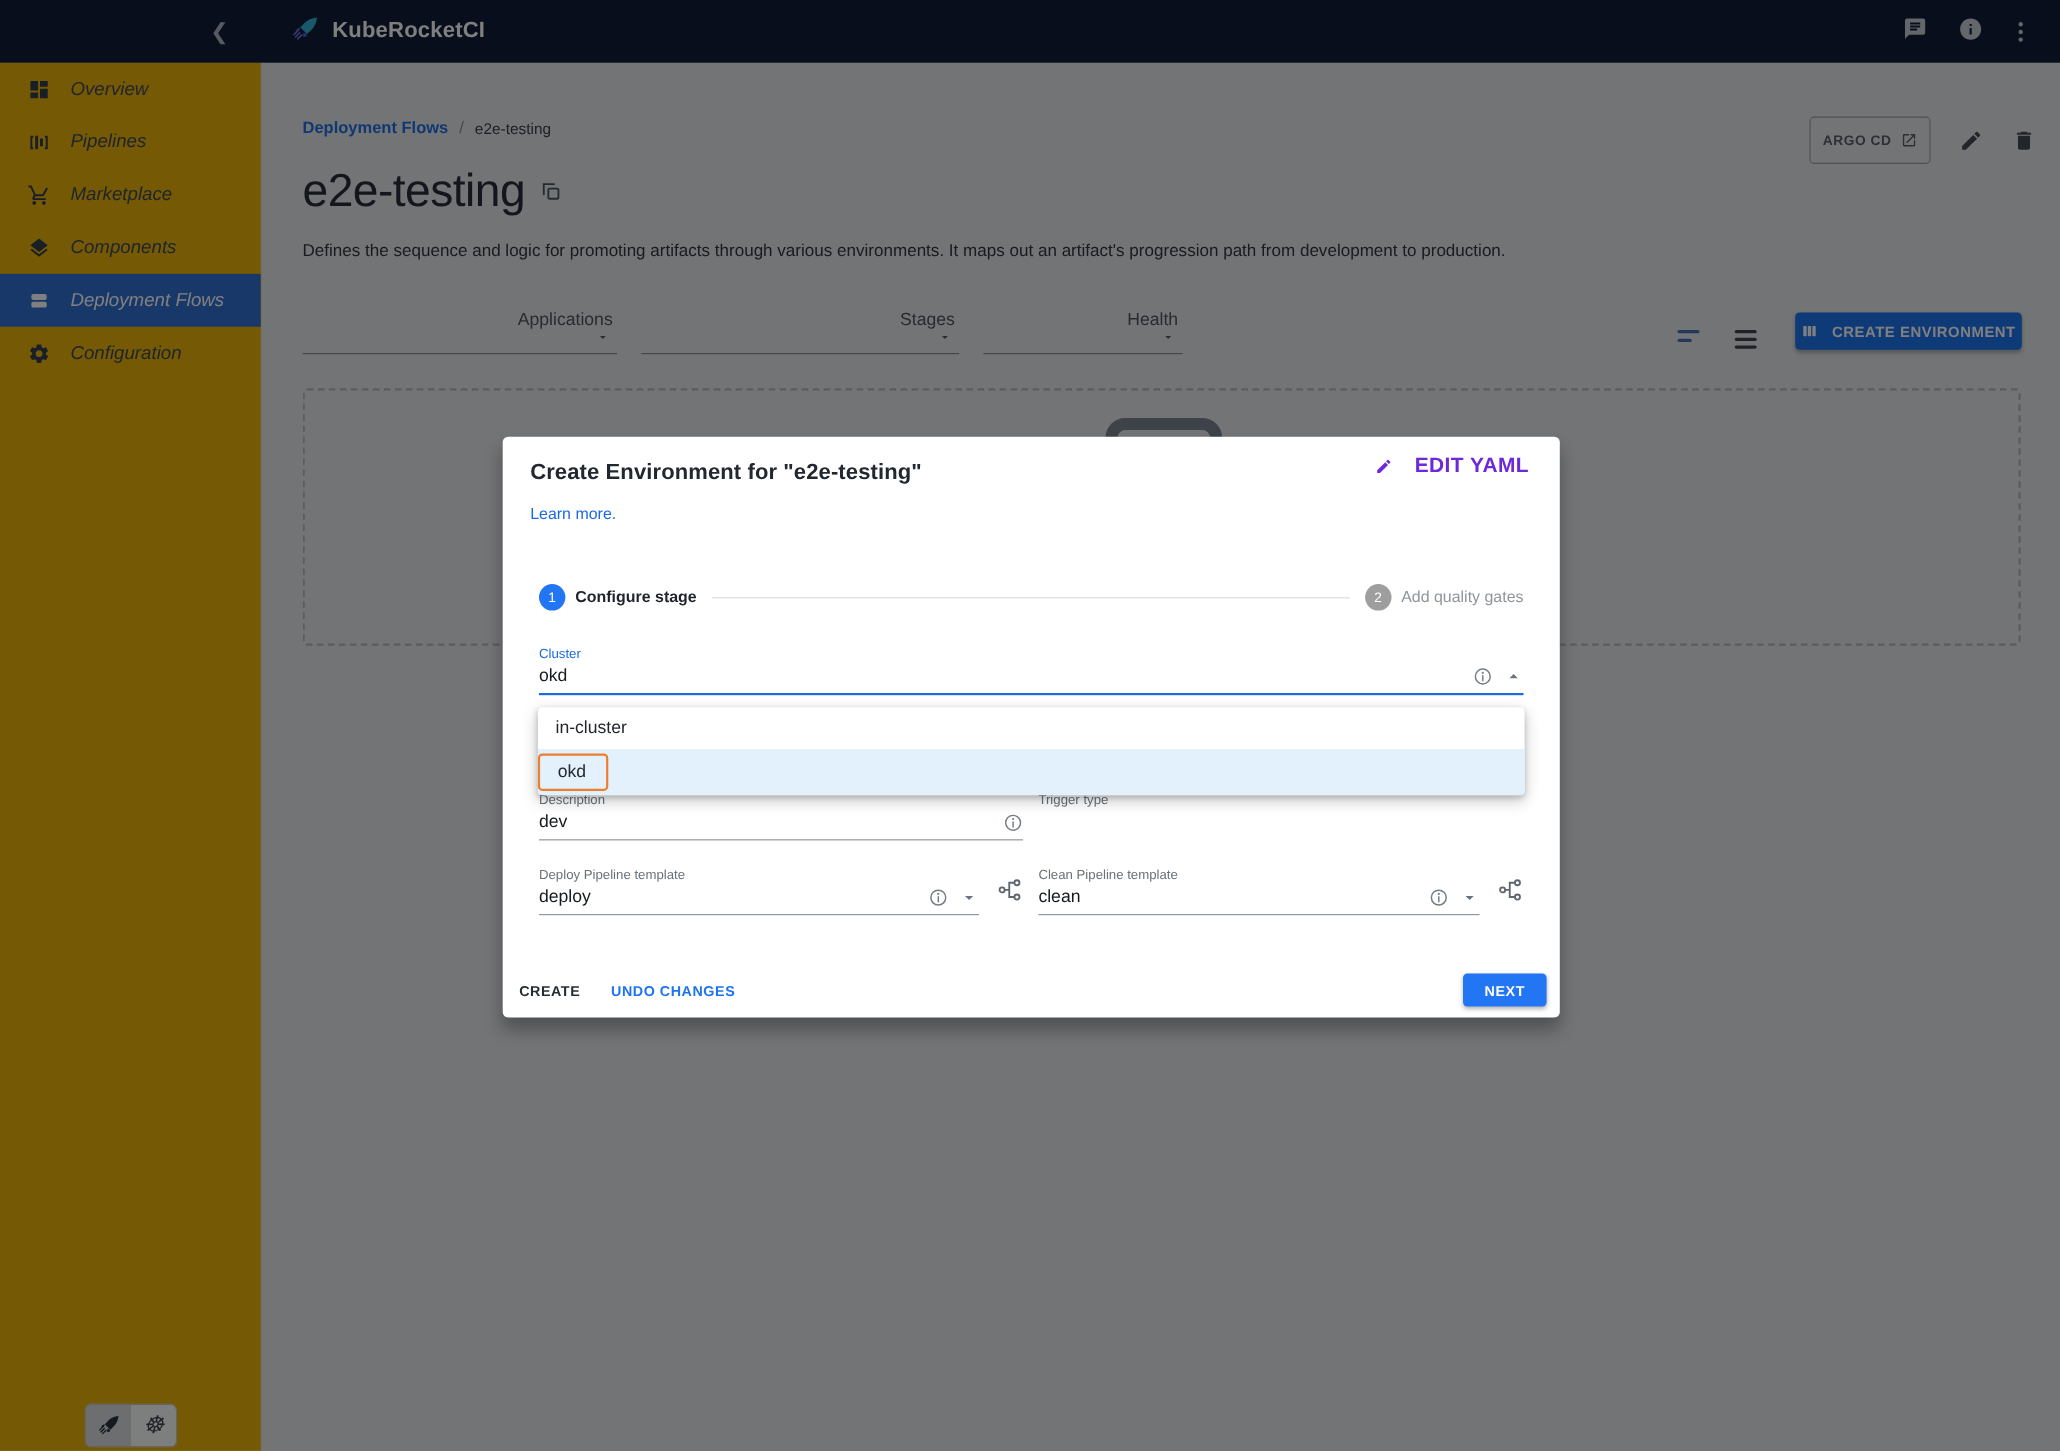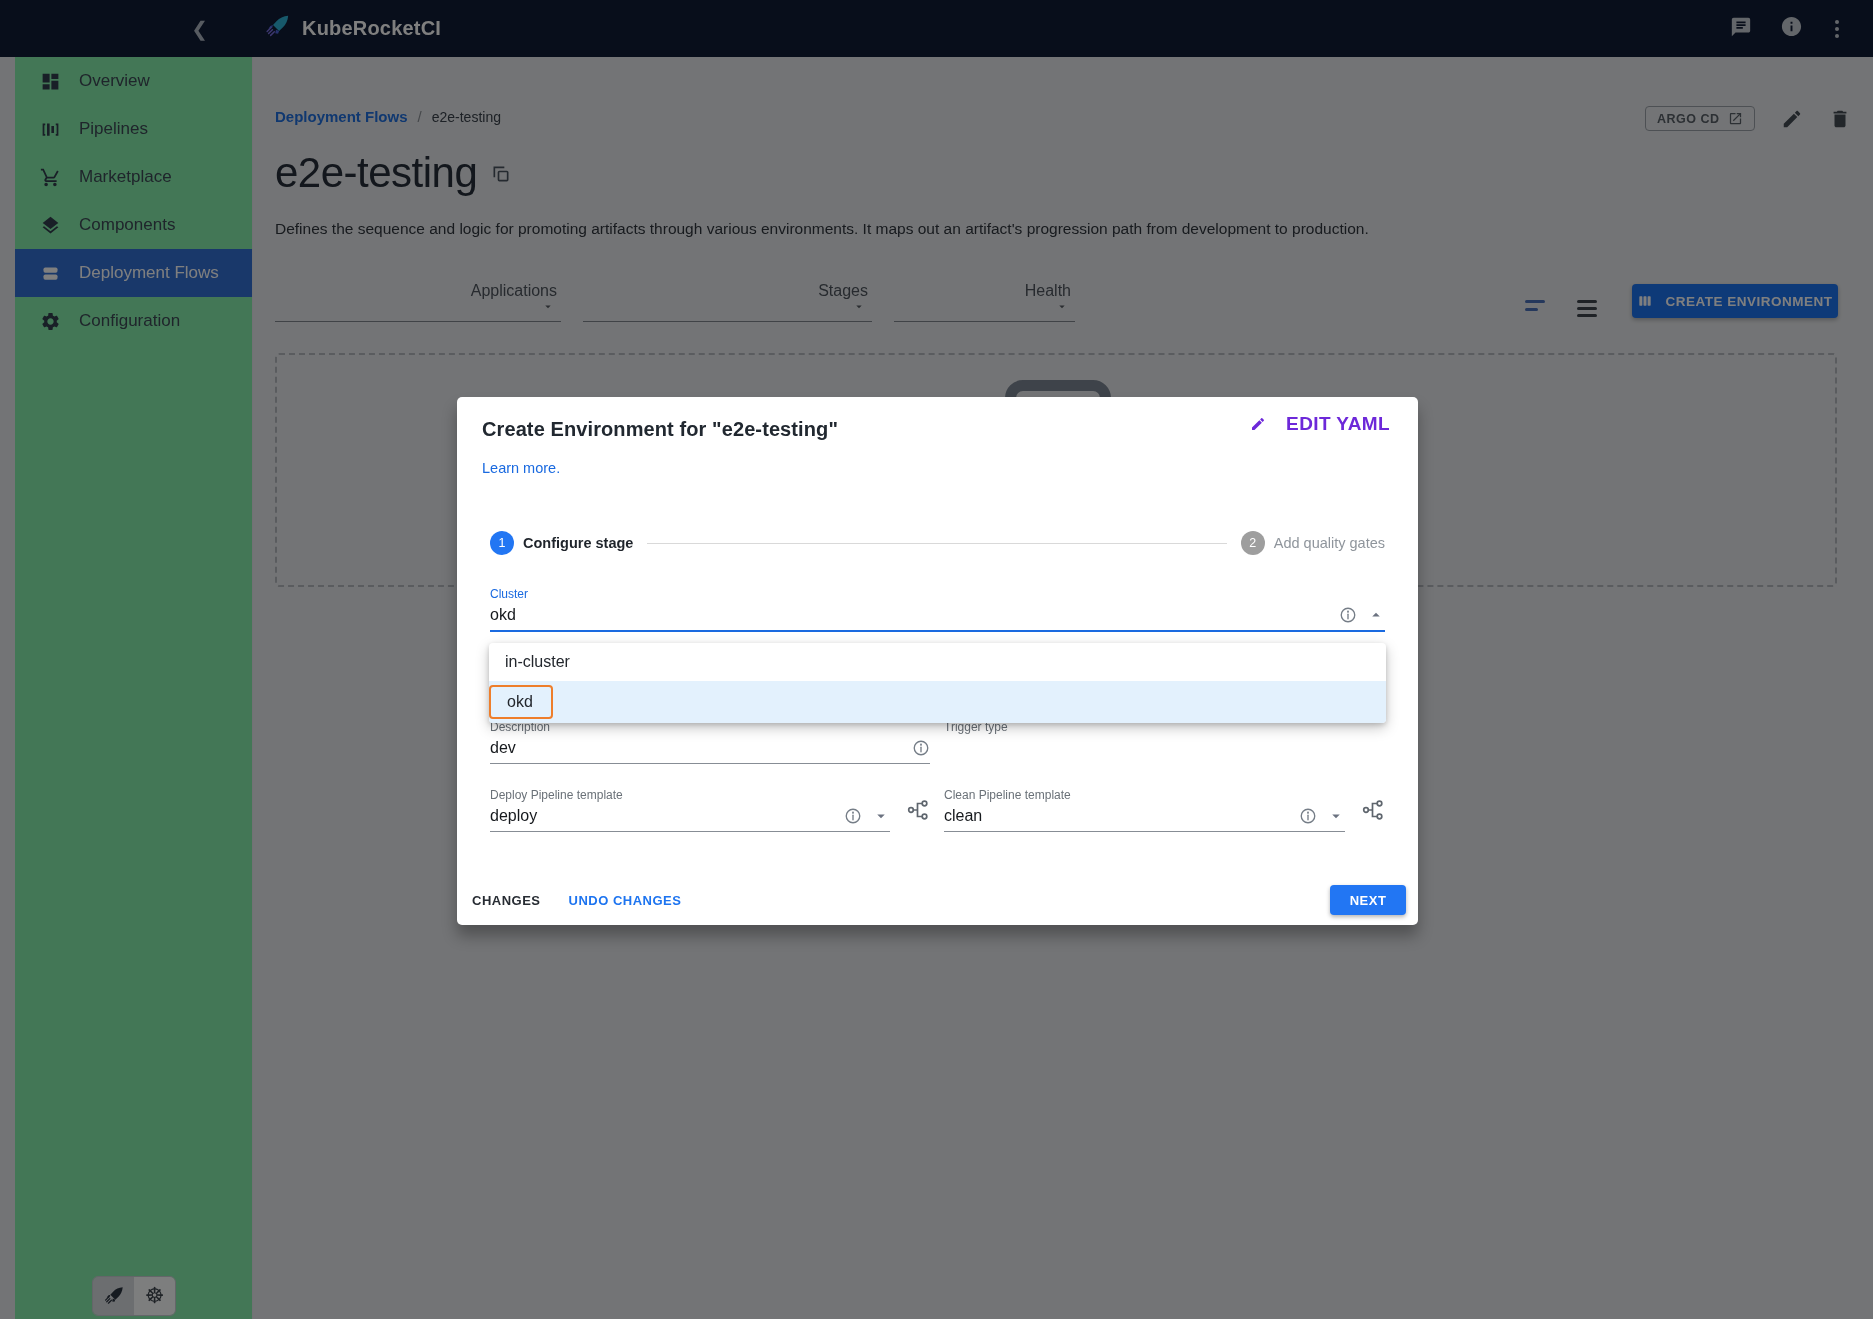--- a/index.html
+++ b/index.html
@@ -10,38 +10,38 @@
   .topbar { position:absolute; left:0; top:0; width:1873px; height:57px; background:#101c36; z-index:5; display:flex; align-items:center; }
   .topbar-sidebar-zone { width:238px; height:57px; display:flex; align-items:center; justify-content:flex-end; padding-right:30px; }
   .collapse-chevron { color:#aeb6c2; font-size:20px; cursor:pointer; line-height:1; }
   .brand { display:flex; align-items:center; gap:11px; margin-left:26px; }
   .brand-name { color:#ffffff; font-size:20px; font-weight:bold; letter-spacing:.2px; }
   .topbar-actions { margin-left:auto; display:flex; align-items:center; gap:28px; padding-right:30px; color:#c7ccd4; }
   .kebab { display:flex; flex-direction:column; gap:3px; padding:4px; }
   .kebab i { width:4px; height:4px; border-radius:50%; background:#c7ccd4; }
 
   
-  .sidebar { position:absolute; left:15px; top:57px; width:238px; height:1262px; background:#86efac; border-right:1px solid #e3e5e8; z-index:4; }
+  .sidebar { position:absolute; left:0; top:57px; width:238px; height:1262px; background:#eab308; border-right:1px solid #e3e5e8; z-index:4;font-style:italic; }
   .nav-item { display:flex; align-items:center; gap:18px; height:48px; padding-left:24px; color:#3f4a57; font-size:17px; cursor:pointer; }
   .nav-item .nav-ico { width:22px; height:22px; color:#333f4e; flex:none; display:flex; align-items:center; justify-content:center; }
   .nav-item.selected { background:#3370d4; color:#ffffff; }
   .nav-item.selected .nav-ico { color:#ffffff; }
   .logo-toggle { position:absolute; left:77px; top:1219px; display:flex; border:1px solid #c9cdd2; border-radius:6px; overflow:hidden; }
   .logo-toggle .tbtn { width:41px; height:38px; display:flex; align-items:center; justify-content:center; background:#fbfcfd; cursor:pointer; }
   .logo-toggle .tbtn.active { background:#d9dce0; }
   .k8s-glyph { font-size:22px; color:#3f474f; line-height:1; }
 
   
   .content { position:absolute; left:238px; top:57px; width:1635px; height:1262px; }
   .breadcrumb { position:absolute; left:37px; top:51px; display:flex; align-items:center; gap:10px; font-size:15px; }
   .crumb-link { color:#2070e0; font-weight:bold; cursor:pointer; }
   .crumb-sep { color:#8b9096; }
   .crumb-current { color:#3a424c; font-size:14px; }
   .page-actions { position:absolute; top:49px; left:1407px; display:flex; align-items:center; gap:26px; }
-  .argo-btn { height:25px; padding:0 11px; border:1px solid #9aa1a9; border-radius:4px; background:transparent; color:#596068; font-size:12.5px; font-weight:bold; letter-spacing:.5px; display:flex; align-items:center; gap:8px; cursor:pointer; font-family:inherit; }
+  .argo-btn { height:43px; padding:0 11px; border:1px solid #9aa1a9; border-radius:4px; background:transparent; color:#596068; font-size:12.5px; font-weight:bold; letter-spacing:.5px; display:flex; align-items:center; gap:8px; cursor:pointer; font-family:inherit; }
   .icon-btn { background:none; border:none; color:#454c55; cursor:pointer; display:flex; padding:0; }
   .page-title-row { position:absolute; left:37px; top:92px; display:flex; align-items:center; gap:14px; }
   .page-title { font-size:42px; color:#272f3a; font-weight:normal; letter-spacing:-.5px; }
   .copy-ico { color:#4b5560; margin-top:6px; cursor:pointer; }
   .page-desc { position:absolute; left:37px; top:163px; width:1430px; font-size:15.5px; color:#30363e; }
 
   .filter { position:absolute; height:40px; border-bottom:1px solid #81878f; display:flex; align-items:flex-end; justify-content:space-between; padding:0 4px 8px 2px; cursor:pointer;flex-direction:column; }
   .filter-label { font-size:16px; color:#4e555e; }
   .filter .caret { color:#555b62; }
   .view-toggle { position:absolute; top:243px; display:flex; flex-direction:column; gap:5px; cursor:pointer; }
@@ -403,19 +403,19 @@
               <circle cx="5" cy="12" r="2.3"></circle>
               <circle cx="18.5" cy="5.5" r="2.3"></circle>
               <circle cx="18.5" cy="18.5" r="2.3"></circle>
               <path d="M7.3 12h4.2M11.5 12V5.5h4.7M11.5 12v6.5h4.7"></path>
             </svg>
         </span>
       </div>
     </div>
 
     <div class="modal-actions">
-      <button class="txt-btn cancel">CHANGES</button>
+      <button class="txt-btn cancel">CREATE</button>
       <button class="txt-btn undo">UNDO CHANGES</button>
       <button class="next-btn">NEXT</button>
     </div>
   </section>
 
 </div>
 
 </body></html>

